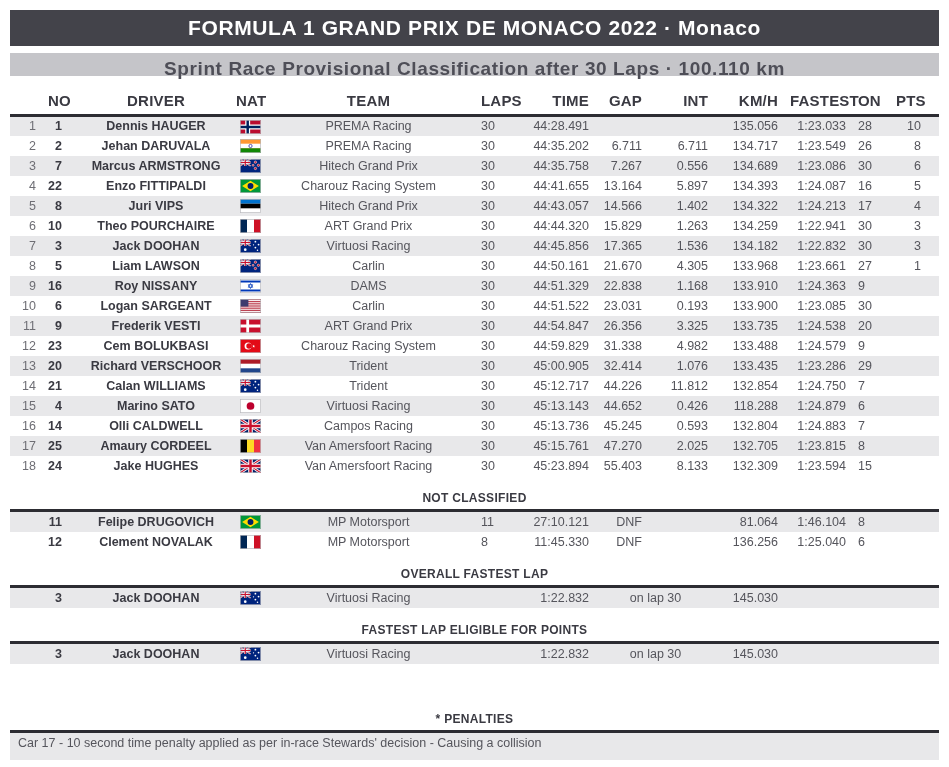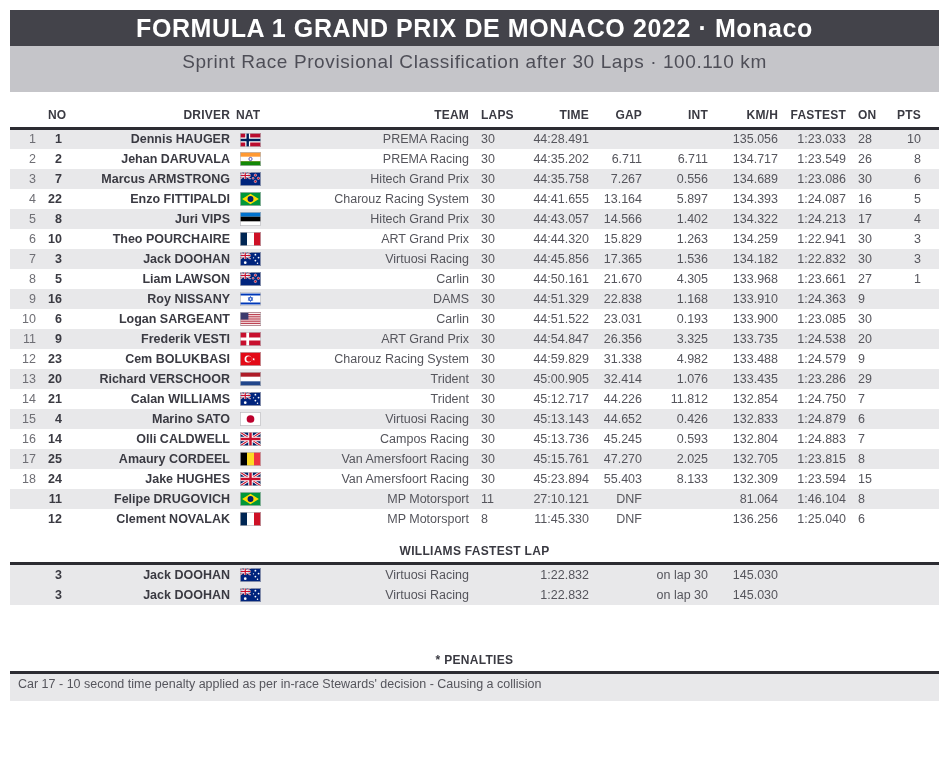--- a/index.html
+++ b/index.html
@@ -3,46 +3,46 @@
 <meta charset="utf-8">
 <style>
   * { margin:0; padding:0; box-sizing:border-box; }
   html,body { background:#ffffff; width:949px; height:767px; overflow:hidden;
     font-family:"Liberation Sans", sans-serif; }
   .page { width:929px; margin:10px auto 0 auto; }
 
   .title-bar {
     background:var(--title-bar-bg,#43434a); color:var(--title-text,#fff);
     height:36px; line-height:36px; text-align:center;
-    font-size:25px; font-weight:bold; letter-spacing:0.6px;
+    font-size:21px; font-weight:bold; letter-spacing:0.6px;
   }
   .subtitle-bar {
     background:var(--subtitle-bar-bg,#c5c5c9); color:var(--subtitle-text,#4e4e57);
-    height:46px; line-height:31px; text-align:center;
-    font-size:19px; font-weight:normal; letter-spacing:0.6px;
-    margin-top:0;
+    height:23px; line-height:31px; text-align:center;
+    font-size:19px; font-weight:bold; letter-spacing:0.6px;
+    margin-top:7px;
   }
 
   table { width:929px; border-collapse:collapse; table-layout:fixed;
     font-size:12.5px; color:var(--body-text,#55555c); }
   col.c-pos{width:32px} col.c-no{width:26px} col.c-driver{width:168px}
   col.c-nat{width:28px} col.c-team{width:211px} col.c-laps{width:45px}
   col.c-time{width:75px} col.c-gap{width:53px} col.c-int{width:66px}
   col.c-kmh{width:70px} col.c-fastest{width:68px} col.c-on{width:38px}
   col.c-pts{width:49px}
 
   thead th {
-    font-size:12px; font-weight:bold; color:var(--strong-text,#3a3a42);
+    font-size:15px; font-weight:bold; color:var(--strong-text,#3a3a42);
     padding:4px 6px 5px 6px; border-bottom:3px solid var(--rule,#2c2c32);
     letter-spacing:0.2px;
   }
   td { height:20px; padding:0 6px; white-space:nowrap; overflow:hidden; }
   tbody tr:nth-child(odd) { background:var(--row-shade,#e8e8ea); }
 
-  .r { text-align:right; } .c { text-align:left; } .l { text-align:right; }
+  .r { text-align:right; } .c { text-align:left; } .l { text-align:center; }
   td.pos { color:#6e6e74; text-align:right; }
   td.no, td.driver { font-weight:bold; color:var(--strong-text,#3a3a42); }
   td.driver { padding-left:14px; }
   td.team { padding-left:4px;margin-top:27px; }
   td.pts, th.pts { padding-right:18px; }
   td.flagcell { padding:0; text-align:center; }
   td.flagcell svg { vertical-align:middle; display:inline-block; }
   td.onlap { padding-left:8px; }
 
   .main-table { margin-top:12px; }
@@ -444,21 +444,21 @@
           <td class="flagcell"><svg width="21" height="14" viewBox="0 0 30 20">
               <rect width="30" height="20" fill="#fff"></rect>
               <circle cx="15" cy="10" r="5.5" fill="#bc002d"></circle>
               <rect x="0.5" y="0.5" width="29" height="19" fill="none" stroke="#b9b9be" stroke-width="1"></rect>
             </svg></td>
           <td class="l team">Virtuosi Racing</td>
           <td class="c">30</td>
           <td class="r">45:13.143</td>
           <td class="r">44.652</td>
           <td class="r">0.426</td>
-          <td class="r">132.833</td>
+          <td class="r">118.288</td>
           <td class="r">1:24.879</td>
           <td class="c">6</td>
           <td class="r pts"></td>
         </tr>
         <tr>
           <td class="pos">16</td>
           <td class="r no">14</td>
           <td class="l driver">Olli CALDWELL</td>
           <td class="flagcell"><svg width="21" height="14" viewBox="0 0 30 20">
               <rect width="30" height="20" fill="#012169"></rect>
@@ -516,20 +516,21 @@
           <td class="r">55.403</td>
           <td class="r">8.133</td>
           <td class="r">132.309</td>
           <td class="r">1:23.594</td>
           <td class="c">15</td>
           <td class="r pts"></td>
         </tr>
       </tbody>
   </table>
 
+  <div class="section-title">NOT CLASSIFIED</div>
   <table>
     <colgroup>
       <col class="c-pos">
         <col class="c-no">
         <col class="c-driver">
         <col class="c-nat">
       <col class="c-team">
         <col class="c-laps">
         <col class="c-time">
         <col class="c-gap">
@@ -576,21 +577,21 @@
           <td class="r">DNF</td>
           <td class="r"></td>
           <td class="r">136.256</td>
           <td class="r">1:25.040</td>
           <td class="c">6</td>
           <td class="r pts"></td>
         </tr>
       </tbody>
   </table>
 
-  <div class="section-title">WILLIAMS FASTEST LAP</div>
+  <div class="section-title">OVERALL FASTEST LAP</div>
   <table>
     <colgroup>
       <col class="c-pos">
         <col class="c-no">
         <col class="c-driver">
         <col class="c-nat">
       <col class="c-team">
         <col class="c-laps">
         <col class="c-time">
         <col class="c-gap">
@@ -629,20 +630,21 @@
           <td class="r">1:22.832</td>
           <td colspan="2" class="l onlap">on lap 30</td>
           <td class="r">145.030</td>
           <td class="r"></td>
           <td class="c"></td>
           <td class="r pts"></td>
         </tr>
       </tbody>
   </table>
 
+  <div class="section-title">FASTEST LAP ELIGIBLE FOR POINTS</div>
   <table>
     <colgroup>
       <col class="c-pos">
         <col class="c-no">
         <col class="c-driver">
         <col class="c-nat">
       <col class="c-team">
         <col class="c-laps">
         <col class="c-time">
         <col class="c-gap">

